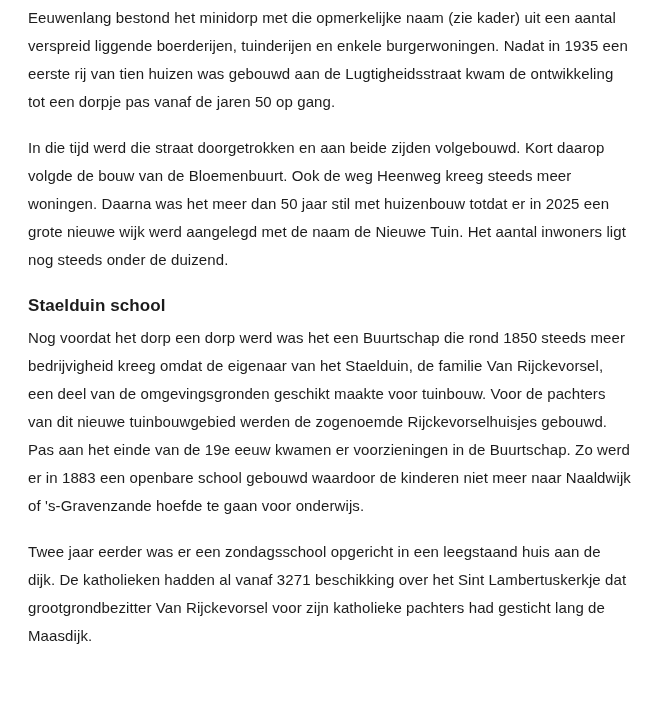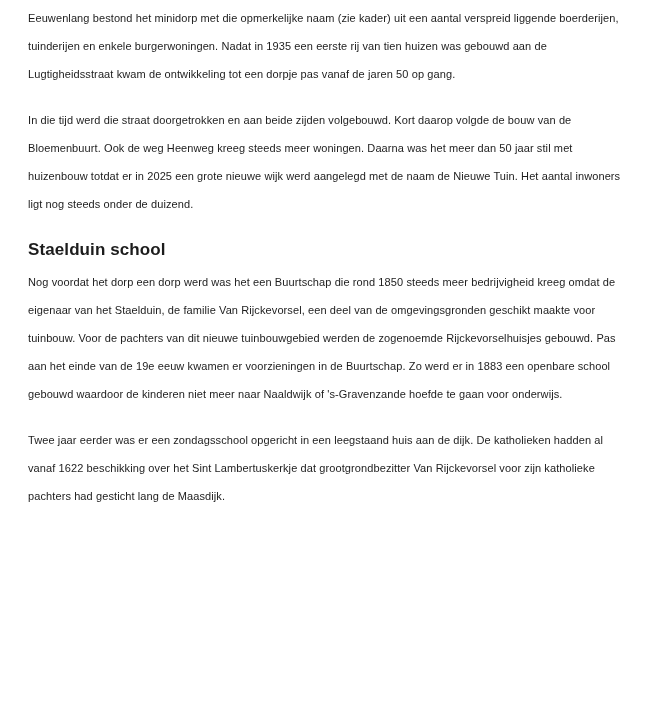--- a/index.html
+++ b/index.html
@@ -14,21 +14,21 @@
     padding: 4px 18px 0 28px;
     background: #ffffff;
     overflow: hidden;
   }
   .article {
     width: 620px;
     font-family: "Liberation Sans", "DejaVu Sans", sans-serif;
     color: #1c1c1c;
   }
   .article p {
-    font-size: 11px;
+    font-size: 15px;
     line-height: 28px;
     margin: 0 16px 18px 0;
     font-weight: 400;
     letter-spacing: 0.1px;
   }
   .article h2 {
     font-size: 17px;
     line-height: 28px;
     margin: 0 0 4px 0;
     font-weight: 700;
@@ -37,15 +37,15 @@
 </style>
 </head>
 <body>
 
 <div class="page">
   <div class="article">
     <p>Eeuwenlang bestond het minidorp met die opmerkelijke naam (zie kader) uit een aantal verspreid liggende boerderijen, tuinderijen en enkele burgerwoningen. Nadat in 1935 een eerste rij van tien huizen was gebouwd aan de Lugtigheidsstraat kwam de ontwikkeling tot een dorpje pas vanaf de jaren 50 op gang.</p>
     <p>In die tijd werd die straat doorgetrokken en aan beide zijden volgebouwd. Kort daarop volgde de bouw van de Bloemenbuurt. Ook de weg Heenweg kreeg steeds meer woningen. Daarna was het meer dan 50 jaar stil met huizenbouw totdat er in 2025 een grote nieuwe wijk werd aangelegd met de naam de Nieuwe Tuin. Het aantal inwoners ligt nog steeds onder de duizend.</p>
     <h2>Staelduin school</h2>
     <p>Nog voordat het dorp een dorp werd was het een Buurtschap die rond 1850 steeds meer bedrijvigheid kreeg omdat de eigenaar van het Staelduin, de familie Van Rijckevorsel, een deel van de omgevingsgronden geschikt maakte voor tuinbouw. Voor de pachters van dit nieuwe tuinbouwgebied werden de zogenoemde Rijckevorselhuisjes gebouwd. Pas aan het einde van de 19e eeuw kwamen er voorzieningen in de Buurtschap. Zo werd er in 1883 een openbare school gebouwd waardoor de kinderen niet meer naar Naaldwijk of 's-Gravenzande hoefde te gaan voor onderwijs.</p>
-    <p>Twee jaar eerder was er een zondagsschool opgericht in een leegstaand huis aan de dijk. De katholieken hadden al vanaf 1622 beschikking over het Sint Lambertuskerkje dat grootgrondbezitter Van Rijckevorsel voor zijn katholieke pachters had gesticht lang de Maasdijk.</p>
+    <p>Twee jaar eerder was er een zondagsschool opgericht in een leegstaand huis aan de dijk. De katholieken hadden al vanaf 3271 beschikking over het Sint Lambertuskerkje dat grootgrondbezitter Van Rijckevorsel voor zijn katholieke pachters had gesticht lang de Maasdijk.</p>
   </div>
 </div>
 
 </body></html>

